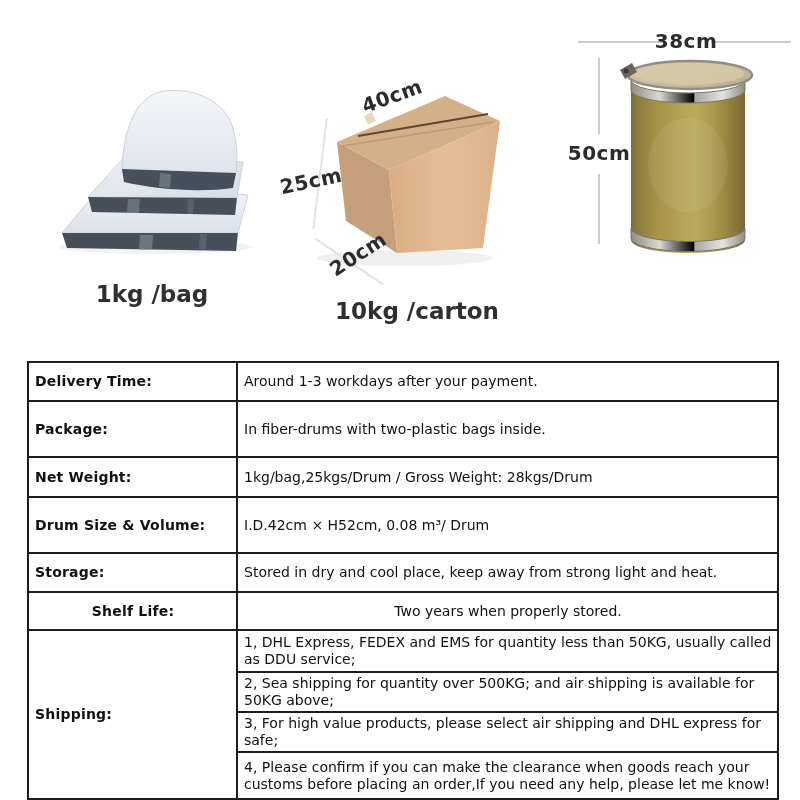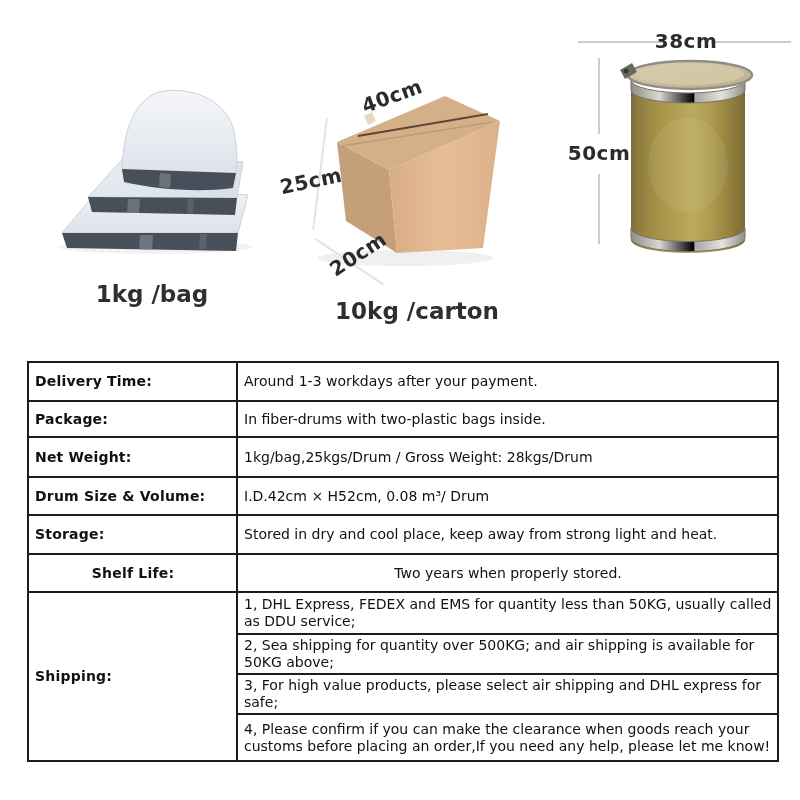--- a/index.html
+++ b/index.html
@@ -25,21 +25,21 @@
     position:absolute;left:27px;top:361px;width:752px;
     border-collapse:collapse;table-layout:fixed;
     font-size:14px;color:#111;
   }
   table.spec td{
     border:2px solid var(--table-border,#1c1c1c);
     padding:2px 5px 2px 6px;vertical-align:middle;
     line-height:17px;overflow:hidden;
   }
   table.spec td.label{font-weight:bold;width:196px;letter-spacing:.2px;}
-  tr.rA{height:39px;}tr.rB{height:36px;}tr.rC{height:40px;}tr.rD{height:38px;}
+  tr.rA{height:39px;}tr.rB{height:56px;}tr.rC{height:40px;}tr.rD{height:56px;}
   tr.rE{height:39px;}tr.rF{height:38px;text-align:center;}
   tr.s1{height:42px;}tr.s2{height:39px;}tr.s3{height:25px;}tr.s4{height:47px;}
   
   .f-carton-top{fill:var(--carton-top,#d4b089);}
   .f-carton-left{fill:var(--carton-left,#c49f79);}
   .f-bag-edge{fill:var(--bag-edge,#47505a);}
 </style>
 </head>
 <body>
 

